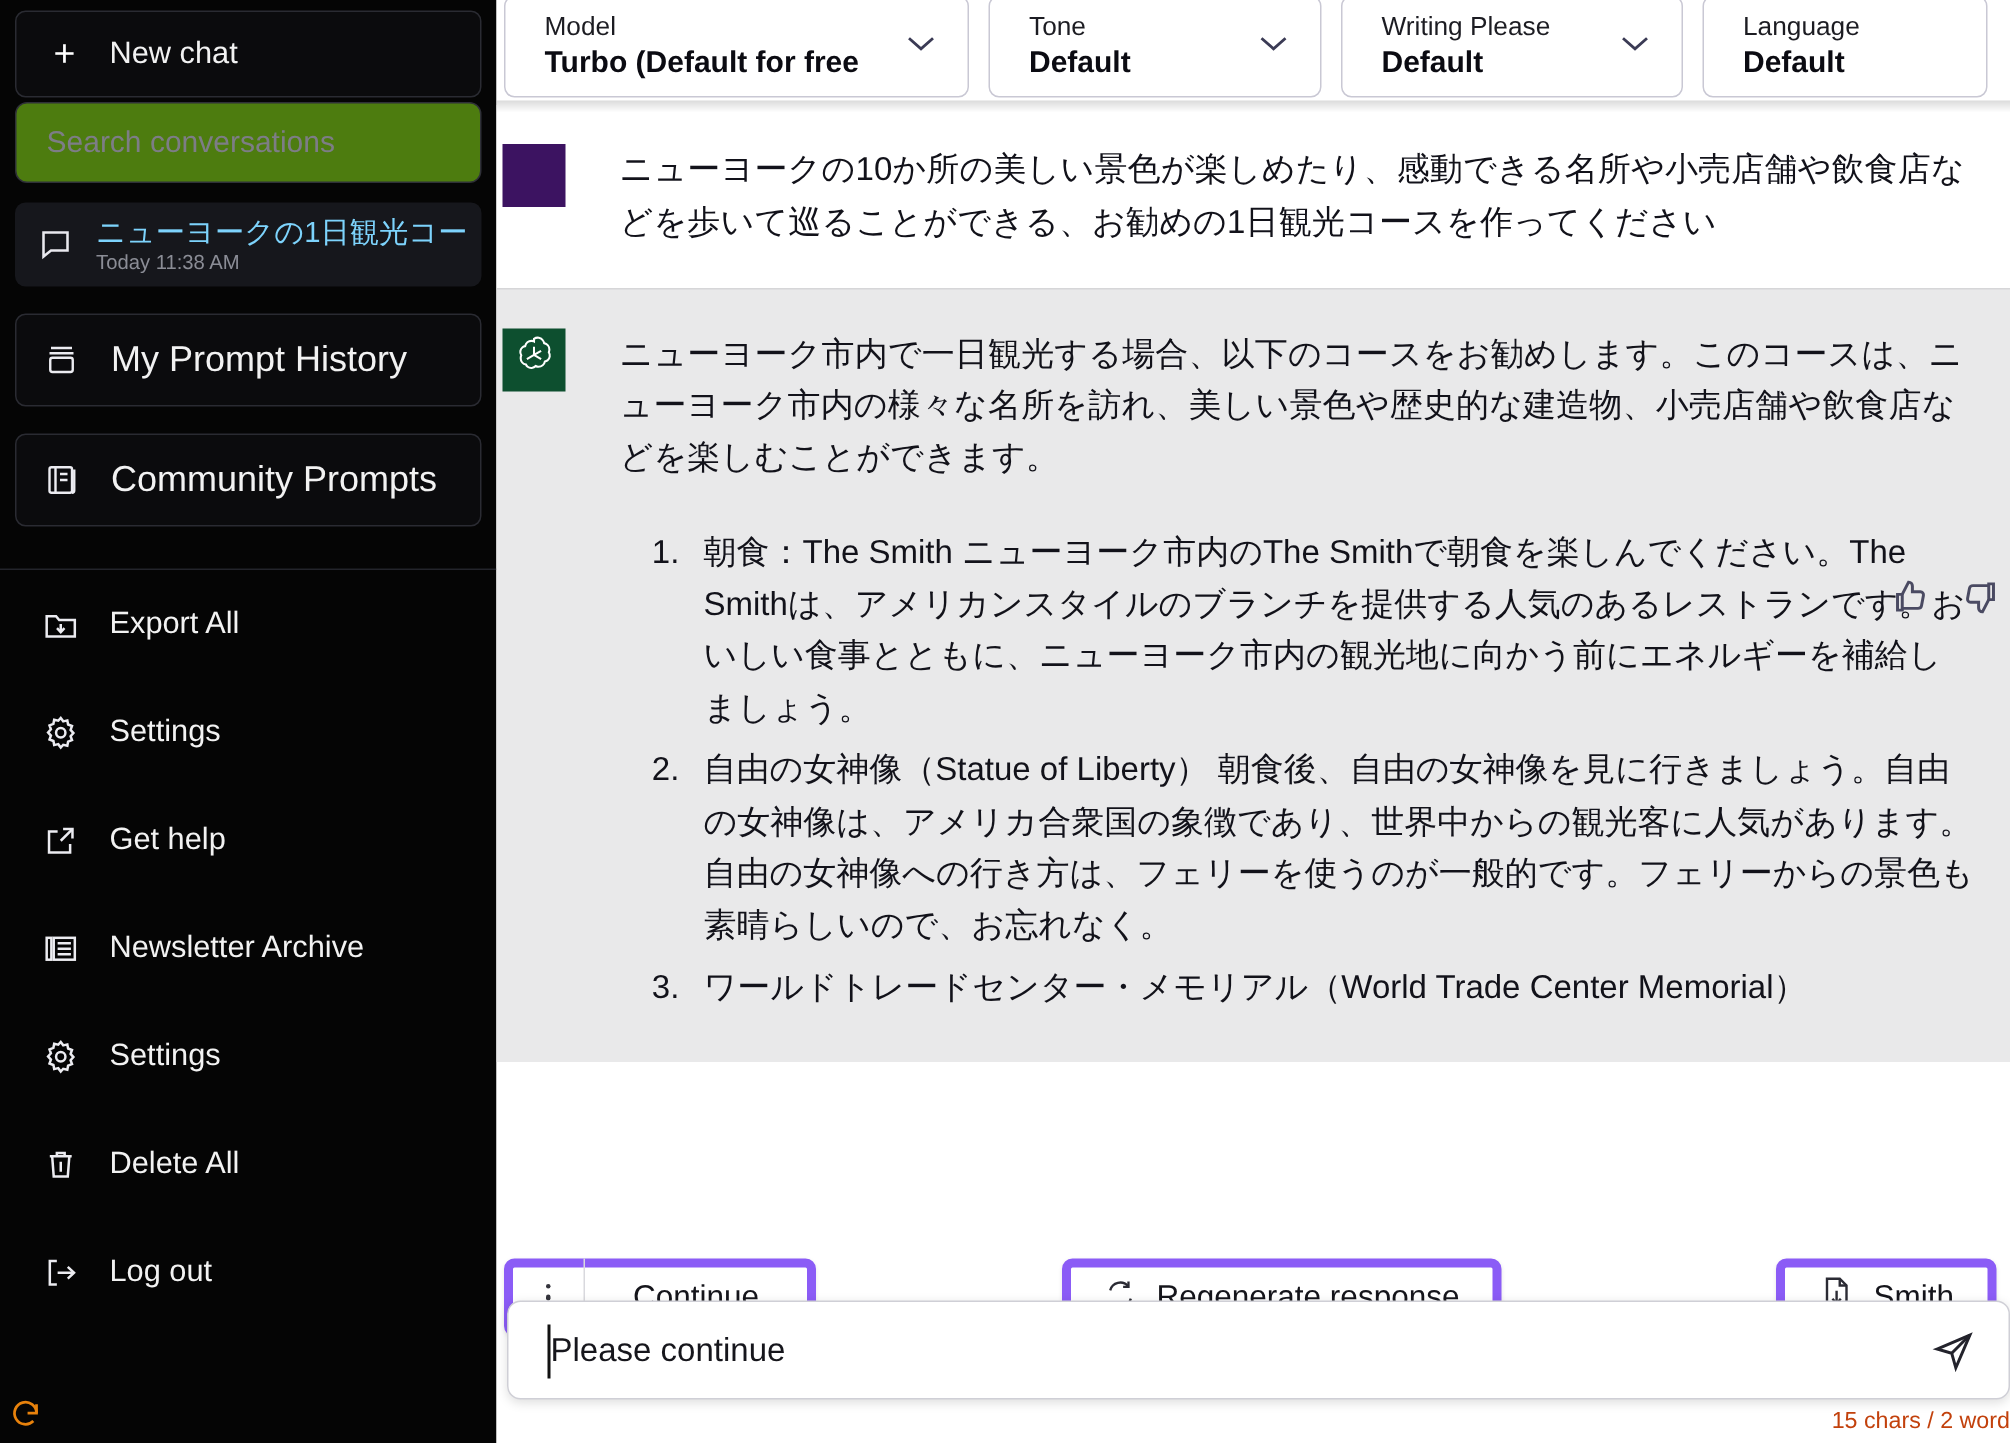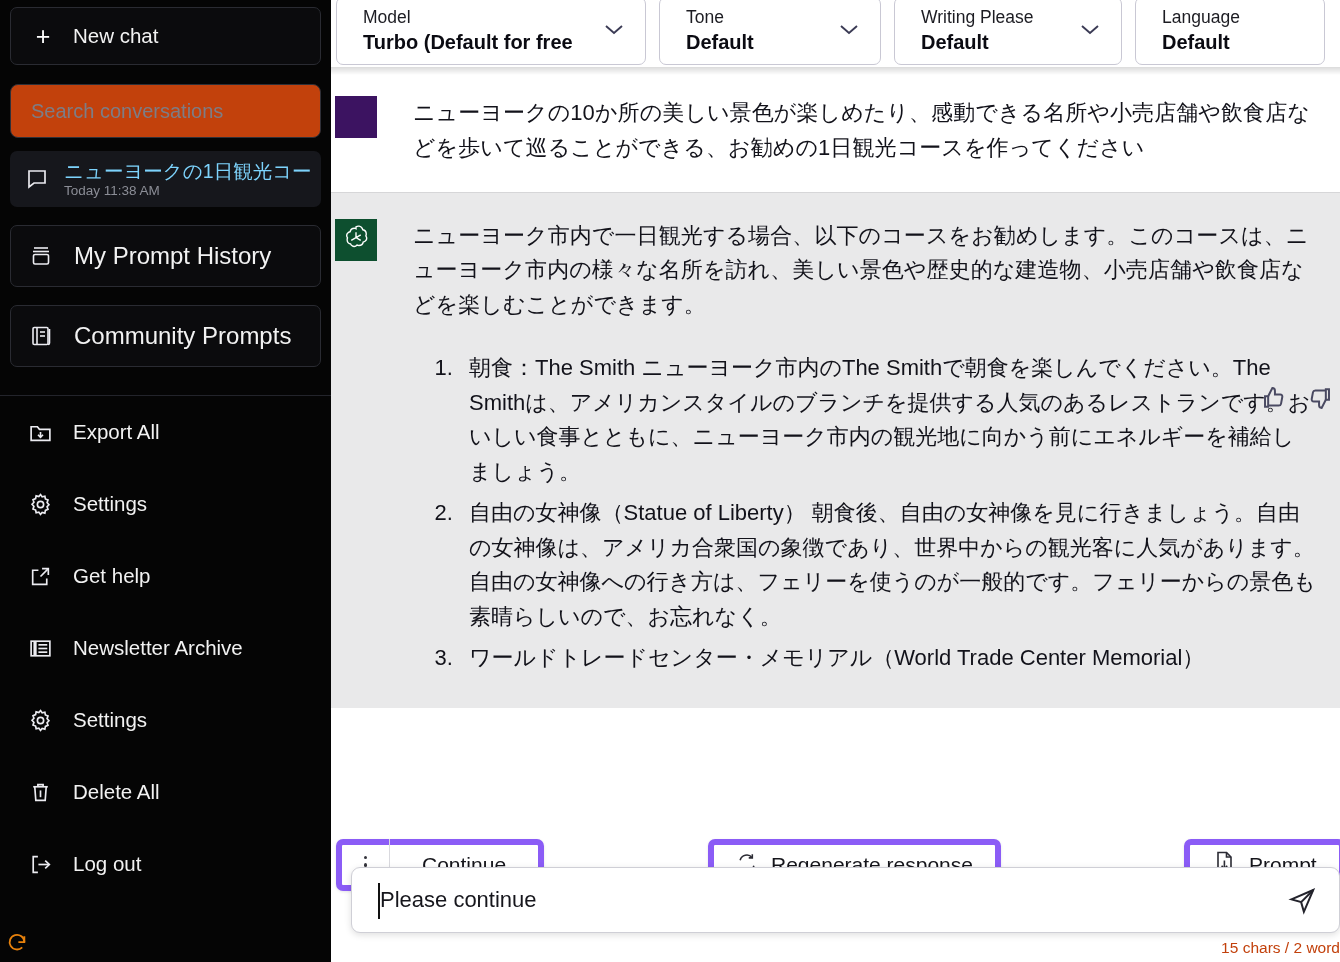--- a/index.html
+++ b/index.html
@@ -31,25 +31,25 @@
     cursor: pointer;
     background: #0b0b0d;
   }
   .sb-newchat .plus {
     font-size: 25px; line-height: 1; color: #fff; font-weight: 300;
     width: 20px; text-align: center;
   }
   .sb-newchat .lbl { font-size: 20.5px; color: #f2f2f2; }
 
   .sb-search {
-    margin-top: 19px;
+    margin-top: 3px;
     height: 54px;
     border: 1px solid #2f3038;
     border-radius: 8px;
-    background: #c2410c;
+    background: #4d7c0f;
     display: flex; align-items: center;
     padding: 0 20px;
   }
   .sb-search input {
     width: 100%; background: transparent; border: none; outline: none;
     color: #d0d0d4; font-size: 20px;
     font-family: "Liberation Sans", sans-serif;
   }
   .sb-search input::placeholder { color: #7d7d86; }
 
@@ -184,21 +184,21 @@
   .act-kebab .dots { display: flex; flex-direction: column; gap: 4px; }
   .act-kebab .dots i { width: 3.5px; height: 3.5px; background: #34343c; border-radius: 50%; display: block; }
   .act-continue .clbl { padding: 0 32px; font-size: 21px; color: #15151b; }
   .act-regen { left: 377px; padding: 0 22px; gap: 13px; }
   .act-regen .rlbl { font-size: 21px; color: #15151b; }
   .act-export { left: 853px; padding: 0 22px; gap: 13px; }
   .act-export .elbl { font-size: 21px; color: #15151b; }
 
   
   .composer-wrap {
-    position: absolute; left: 20px; right: 0px; bottom: 29px;
+    position: absolute; left: 7px; right: 0px; bottom: 29px;
     z-index: 9;
     border-radius: 14px;
   }
   .composer {
     background: #fff;
     border: 1px solid #cfcfd6;
     border-radius: 9px;
     height: 66px;
     display: flex; align-items: center;
     box-shadow: 0 2px 7px rgba(0,0,0,0.13);
@@ -468,21 +468,21 @@
 
         <div class="act act-export">
           <span>
             <svg width="24" height="26" viewBox="0 0 24 26" fill="none" stroke="#2b2b34" stroke-width="1.6">
               <path d="M6 2.5h8.5L19 7v16.5H6z"></path>
               <polyline points="14.5,2.5 14.5,7 19,7"></polyline>
               <line x1="12.4" y1="10.5" x2="12.4" y2="18.5"></line>
               <polyline points="9.6,15.8 12.4,18.8 15.2,15.8"></polyline>
             </svg>
           </span>
-          <span class="elbl">Prompt</span>
+          <span class="elbl">Smith</span>
         </div>
       </div>
     </div>
 
     <div class="composer-wrap">
       <div class="composer">
         <span class="caret-bar"></span>
         <input type="text" id="composer-input" placeholder="Send a message..." value="Please continue" style="">
         <span class="send-btn">
           <svg width="30" height="30" viewBox="0 0 24 24" fill="none" stroke="#23232c" stroke-width="1.6">

